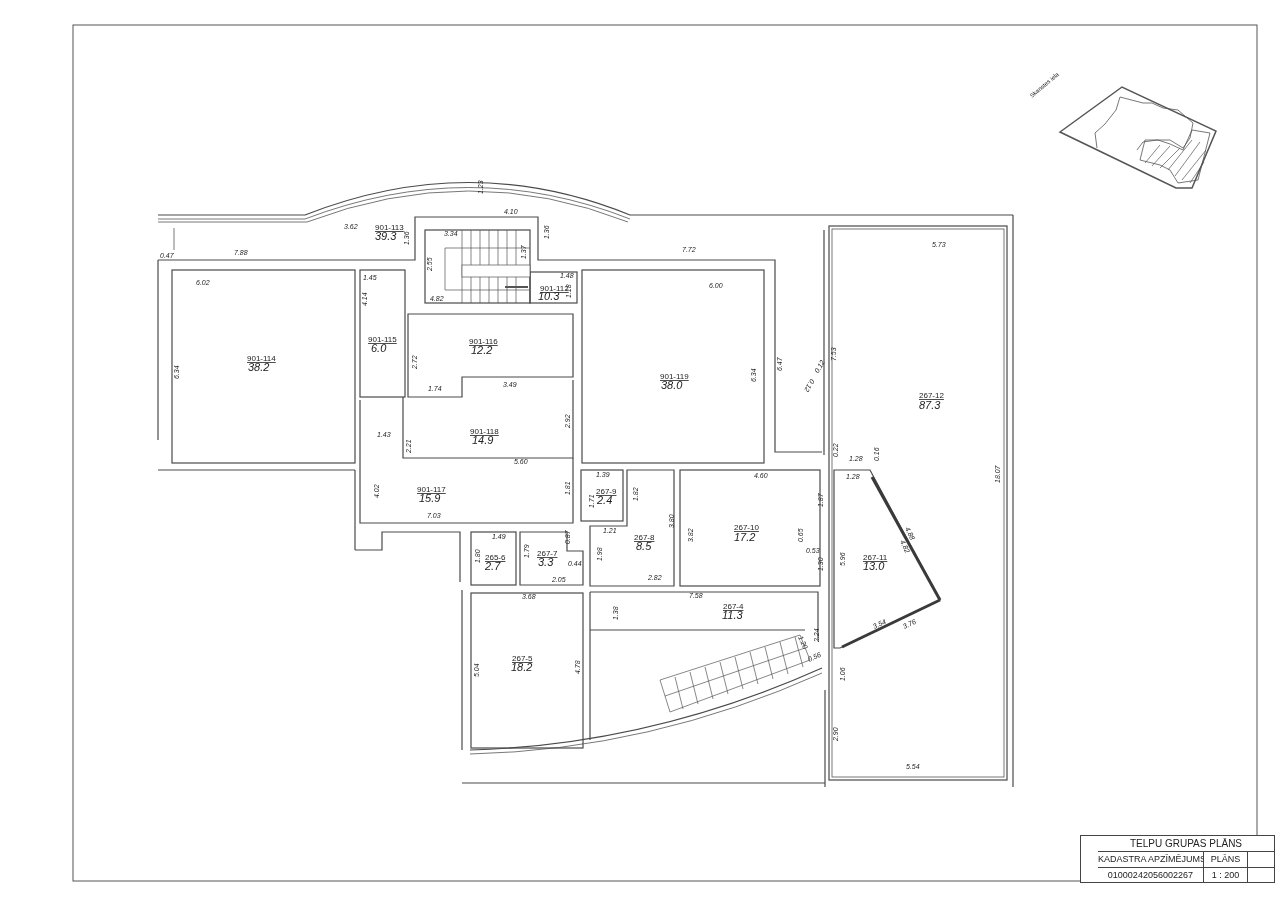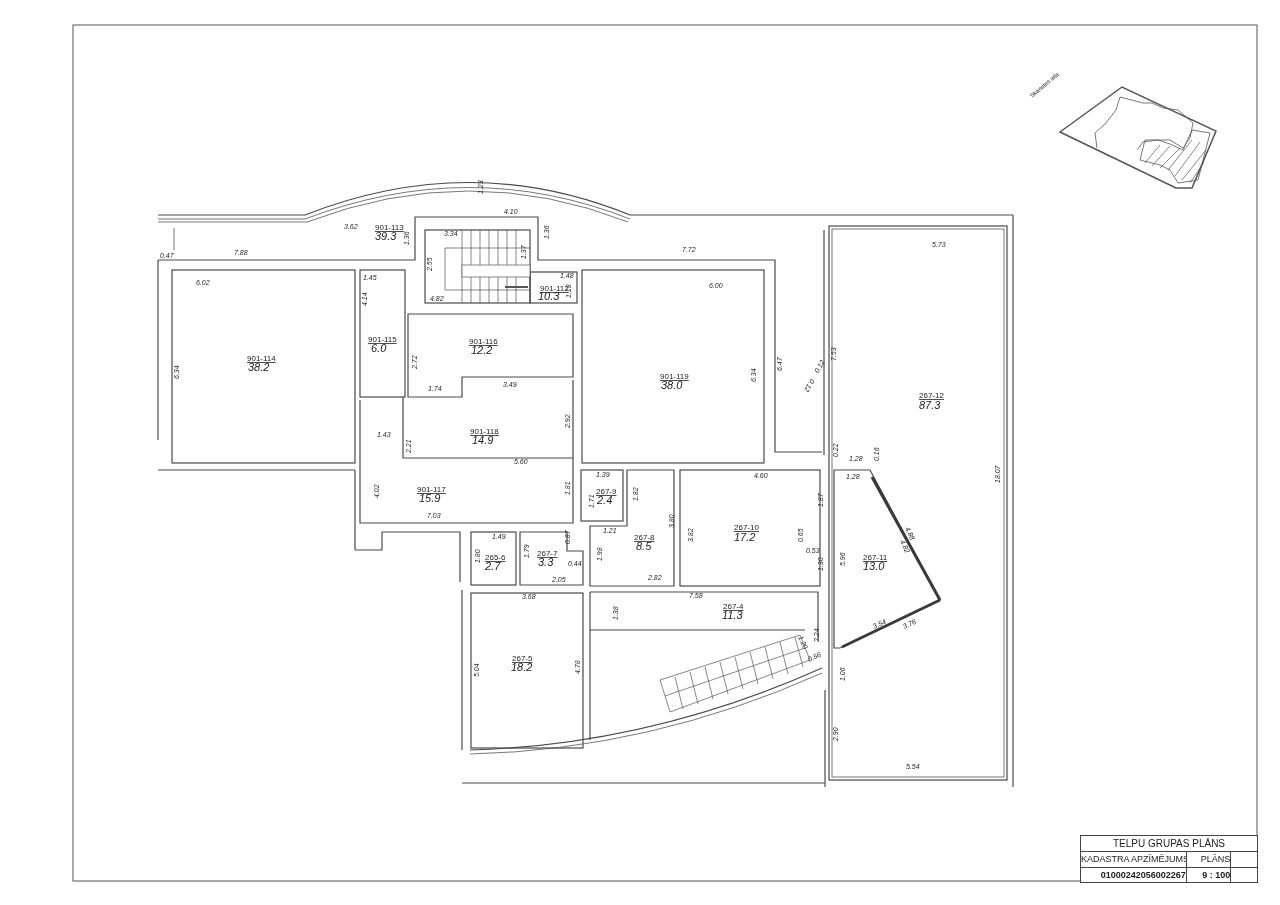--- a/index.html
+++ b/index.html
@@ -5,25 +5,25 @@
   html,body{margin:0;padding:0;background:#fff;}
   body{width:1280px;height:905px;position:relative;overflow:hidden;font-family:"Liberation Sans",sans-serif;}
   #sheet{position:absolute;left:0;top:0;width:1280px;height:905px;}
   svg text{font-family:"Liberation Sans",sans-serif;fill:#222;}
   .w{stroke:#4a4a4a;stroke-width:1.2;fill:none;}
   .wt{stroke:#555;stroke-width:0.8;fill:none;}
   .thick{stroke:#3a3a3a;stroke-width:3;fill:none;}
   .dim{font-size:7px;font-style:italic;}
   .rid{font-size:8px;text-decoration:underline;}
   .rarea{font-size:11px;font-style:italic;}
-  .tb{position:absolute;left:1080px;top:835px;width:176px;height:46px;border:1px solid #444;background:#fff;font-size:9px;color:#222;}
+  .tb{position:absolute;left:1080px;top:835px;width:176px;height:46px;border:1px solid #444;background:#fff;font-size:9px;color:#222;padding-left:17px;}
   .tb-title{height:15px;line-height:15px;text-align:center;border-bottom:1px solid #444;font-size:10px;}
   .tb-row{display:flex;height:15px;line-height:15px;border-bottom:1px solid #444;}
-  .tb-row:last-child{border-bottom:none;font-weight:bold;}
-  .tb-row>div{text-align:right;border-right:1px solid #444;white-space:nowrap;overflow:hidden;}
+  .tb-row:last-child{border-bottom:none;}
+  .tb-row>div{text-align:center;border-right:1px solid #444;white-space:nowrap;overflow:hidden;}
   .tb-row>div:last-child{border-right:none;}
   .c1{width:106px;}.c2{width:44px;}.c3{width:26px;margin-top:44px;}
 </style>
 </head>
 <body>
 
 <div id="sheet">
 <svg width="1280" height="905" viewBox="0 0 1280 905" xmlns="http://www.w3.org/2000/svg">
 
   <rect x="73" y="25" width="1184" height="856" fill="none" stroke="#555" stroke-width="1"></rect>
@@ -239,16 +239,16 @@
 
 <div class="tb">
   <div class="tb-title">TELPU GRUPAS PLĀNS</div>
   <div class="tb-row">
     <div class="c1">KADASTRA APZĪMĒJUMS</div>
     <div class="c2">PLĀNS</div>
     <div class="c3">LPP.</div>
   </div>
   <div class="tb-row">
     <div class="c1">01000242056002267</div>
-    <div class="c2">9 : 100</div>
+    <div class="c2">1 : 200</div>
     <div class="c3">7</div>
   </div>
 </div>
 
 </body></html>

